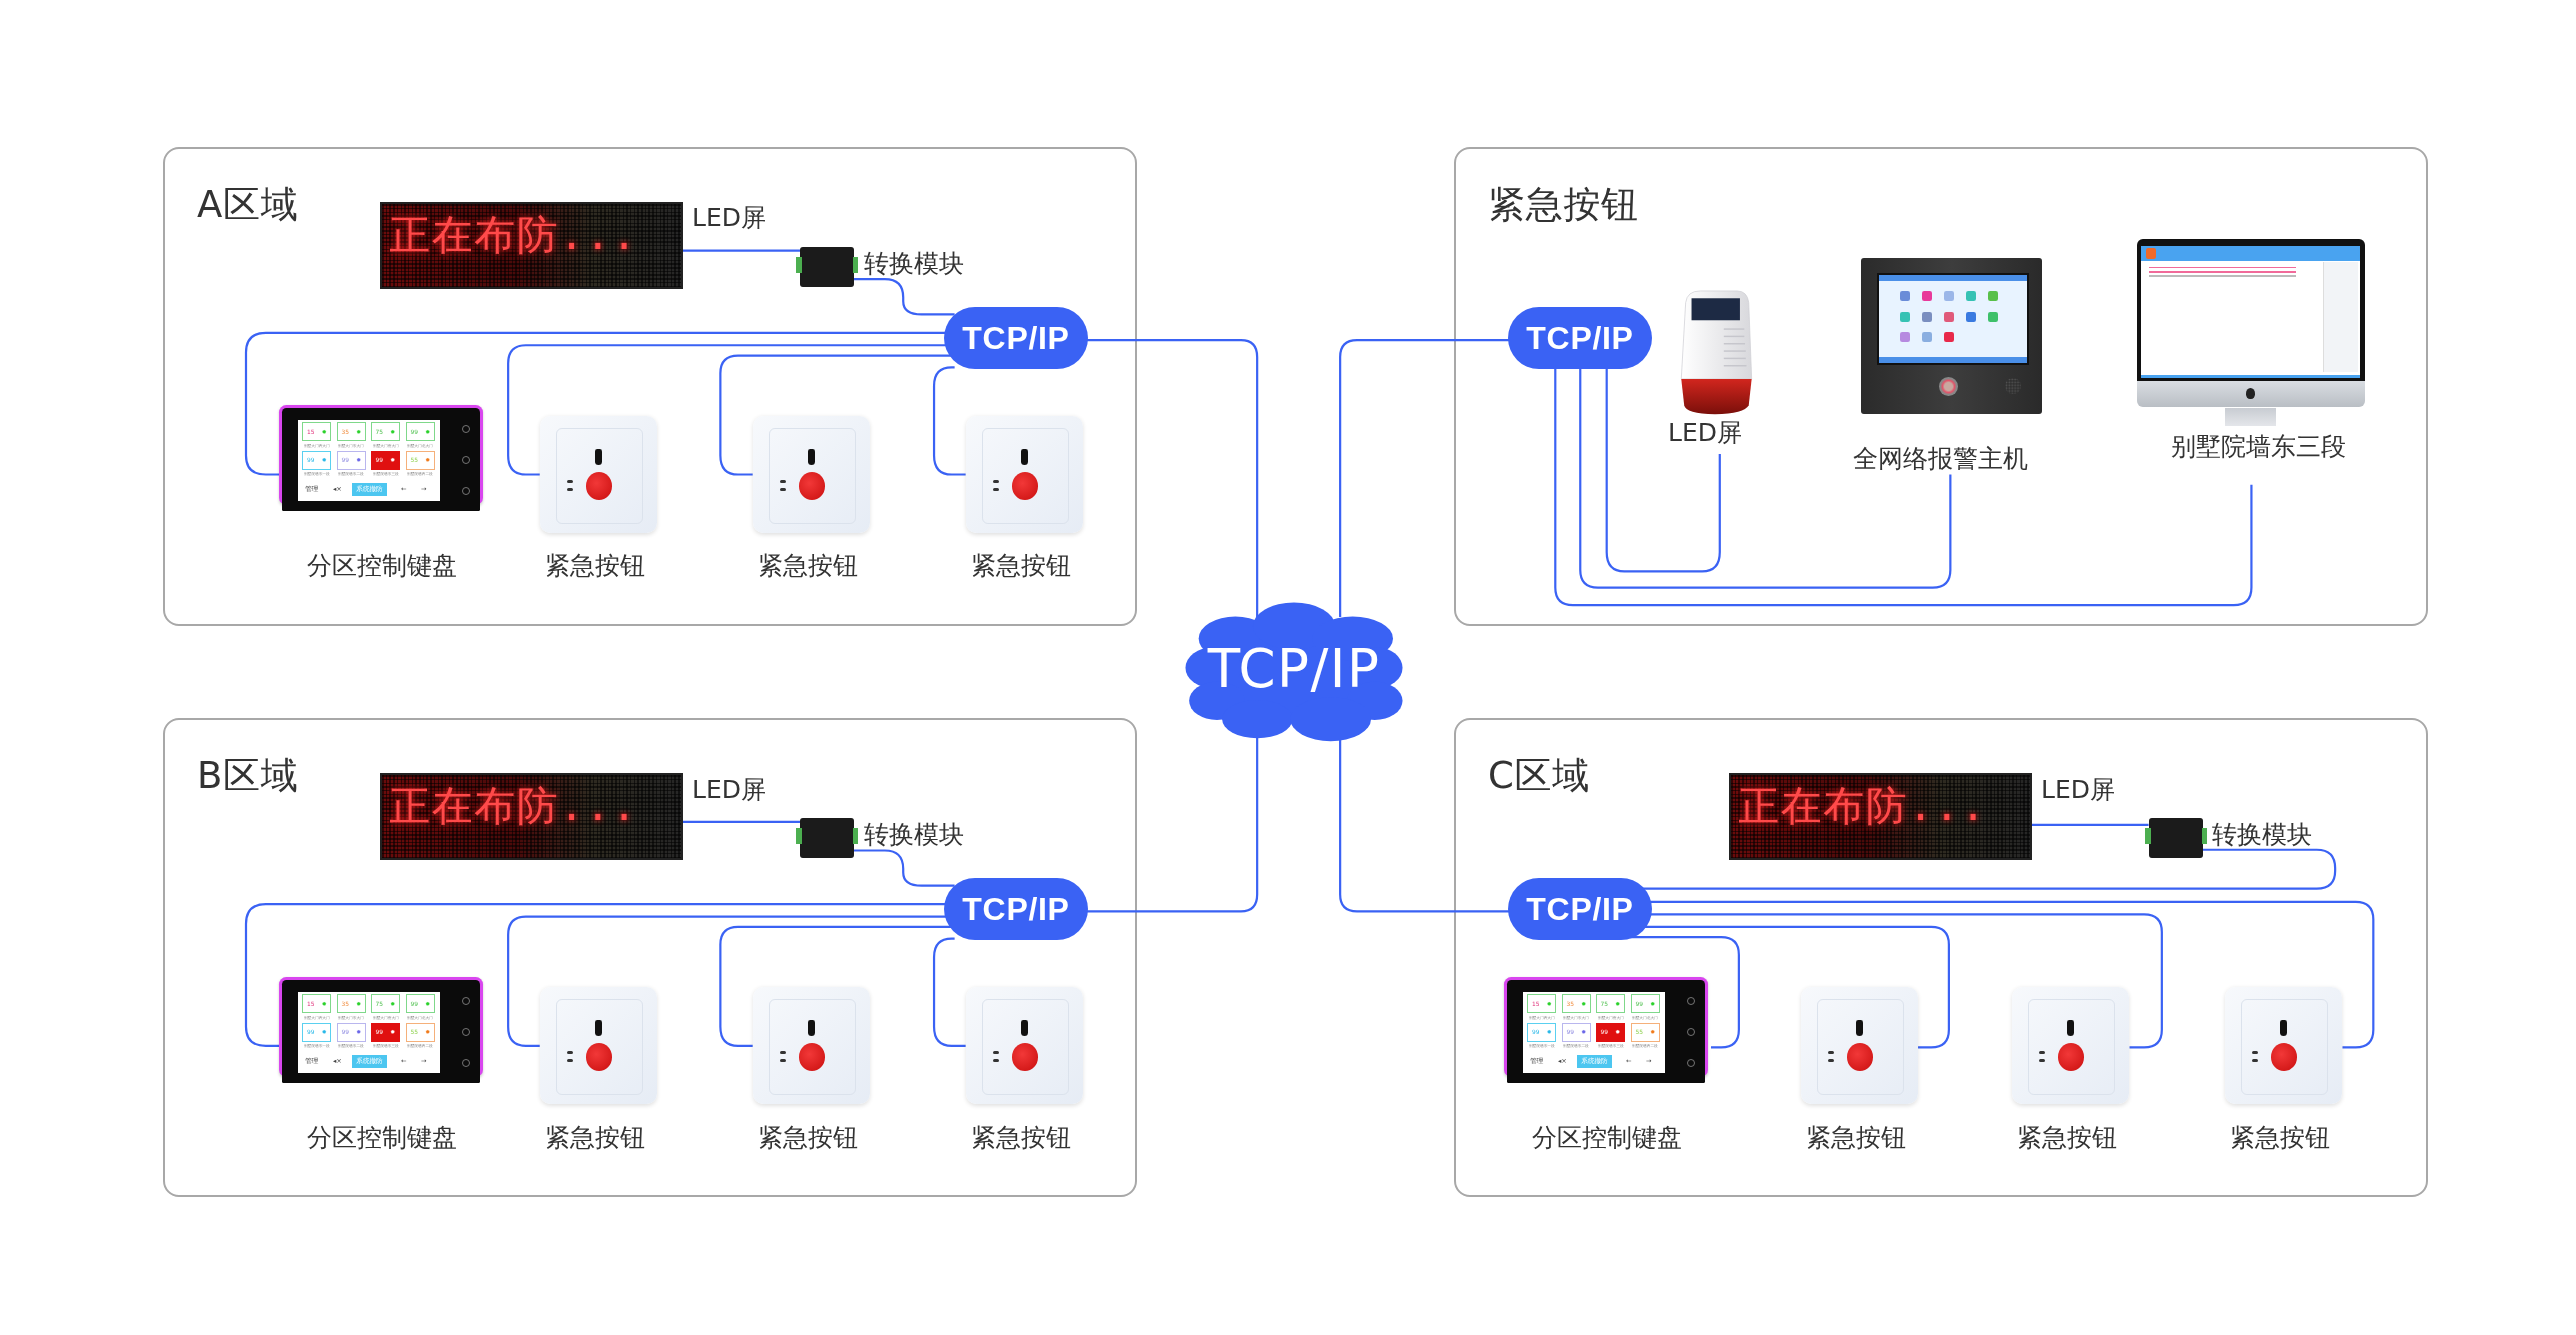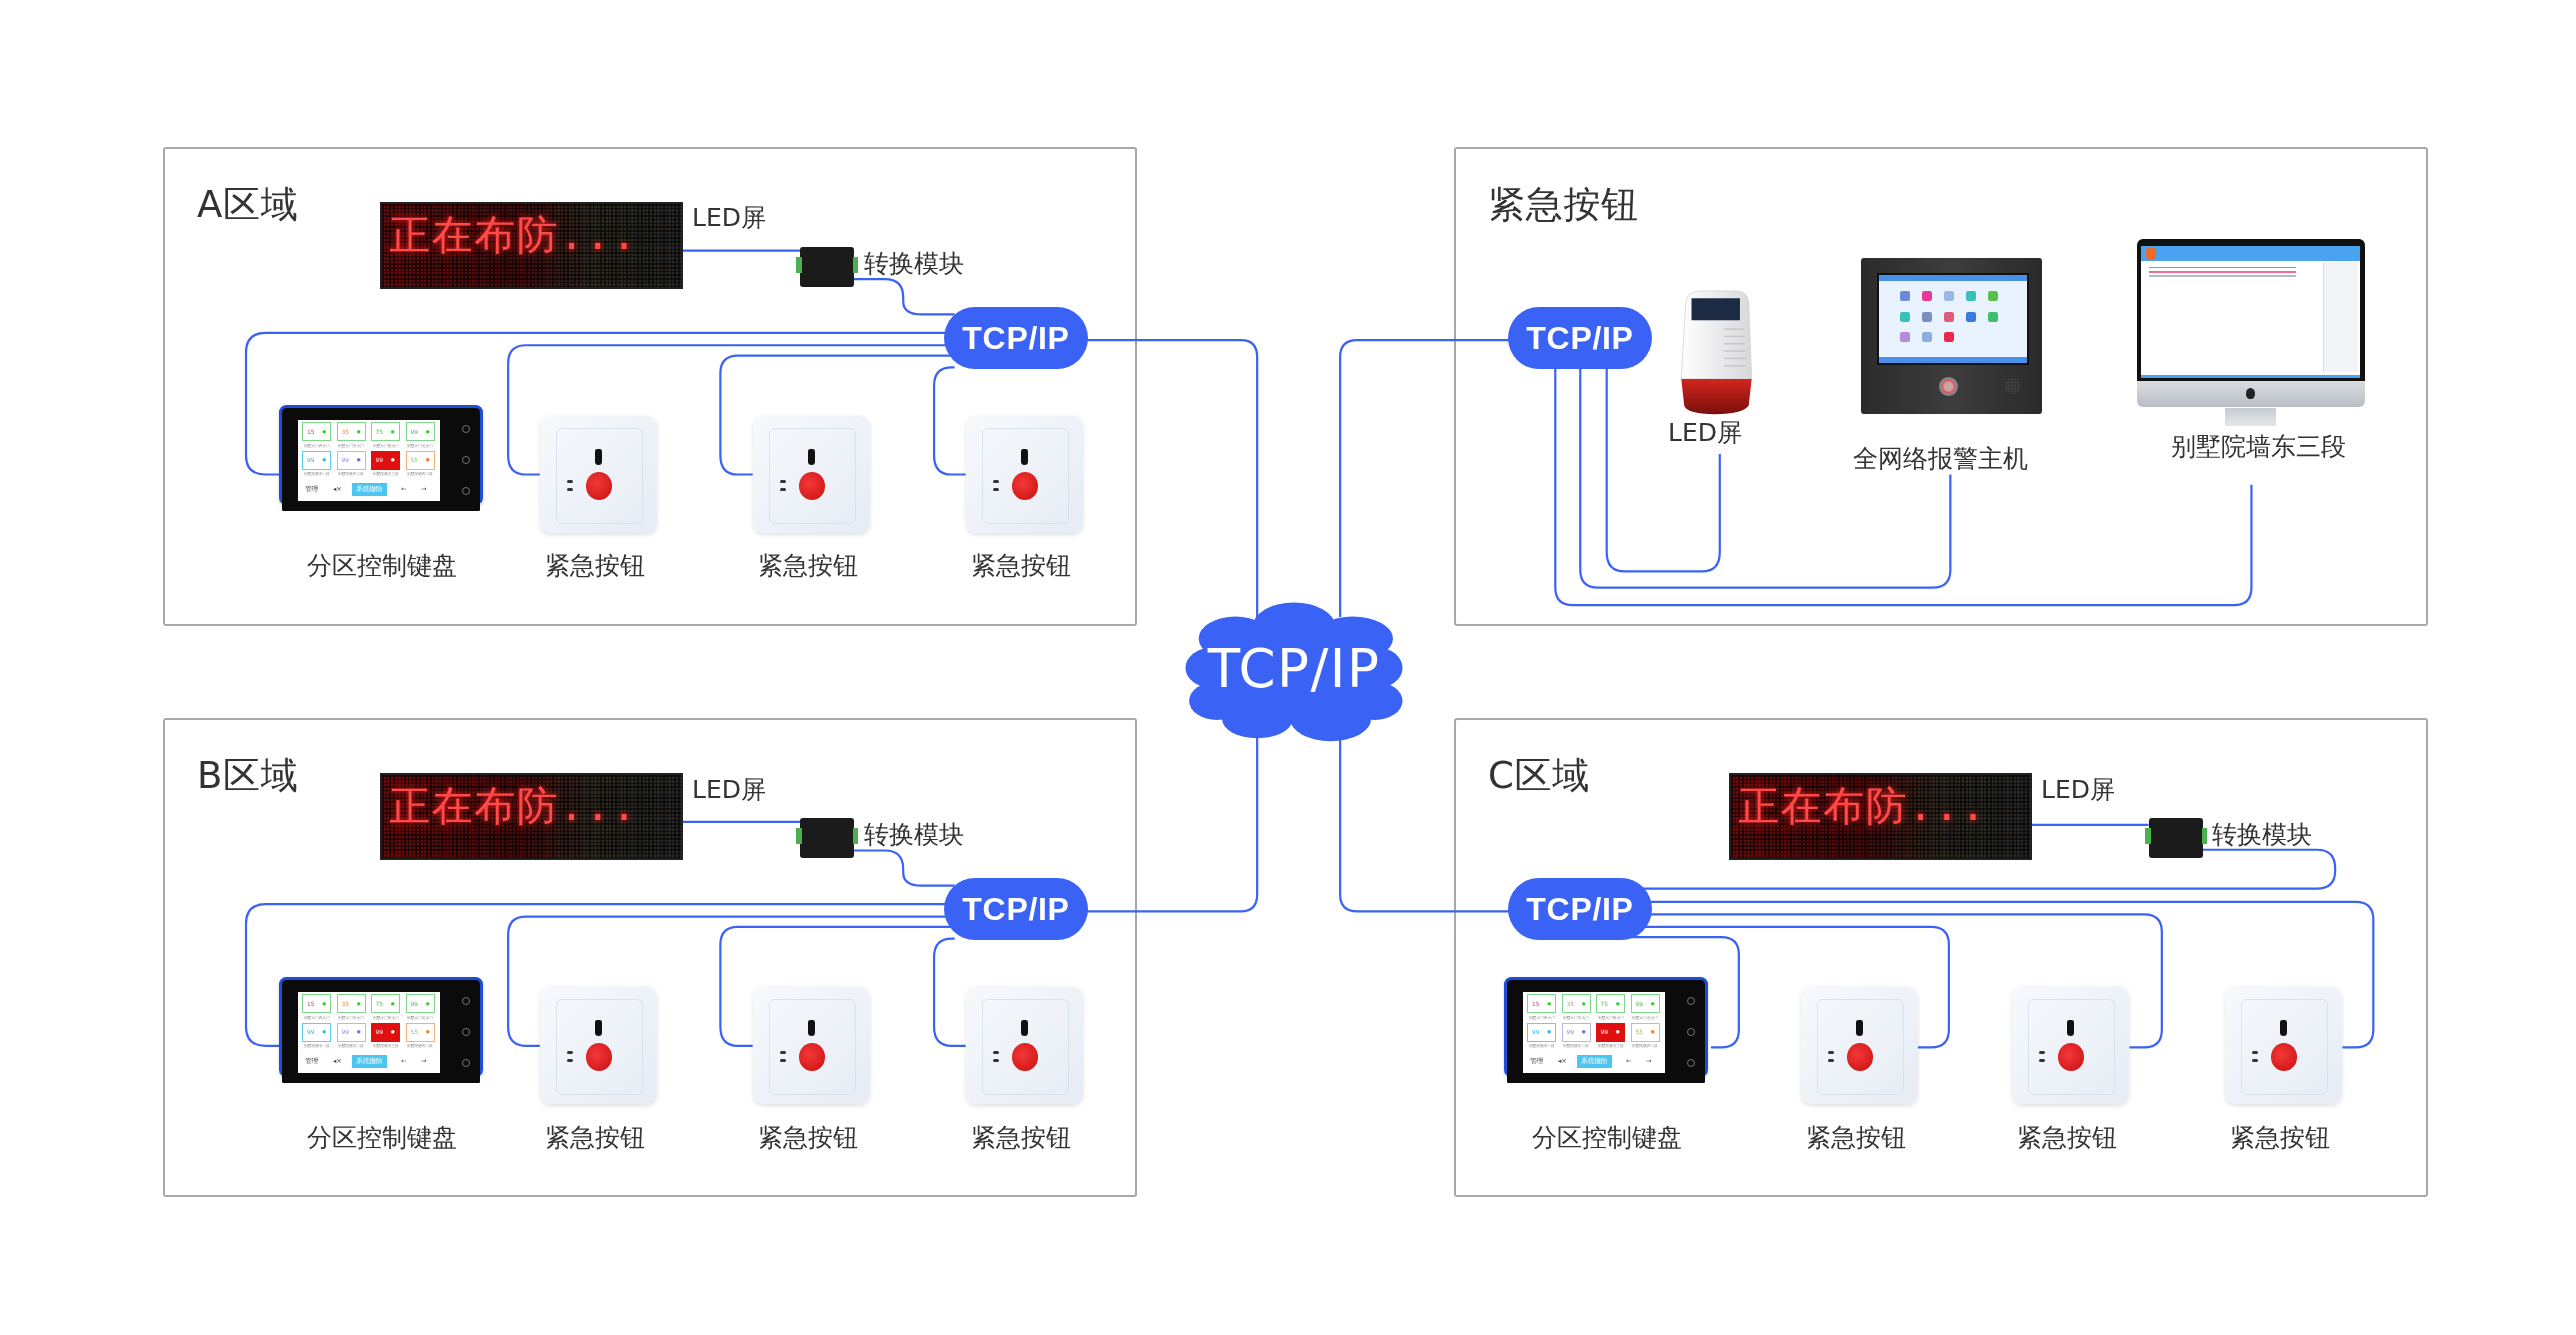--- a/index.html
+++ b/index.html
@@ -1,33 +1,33 @@
 <!DOCTYPE html>
 <html style="font-size:11.7px"><head>
 <meta charset="utf-8">
 <style>
   html,body{margin:0;padding:0;background:#ffffff;}
   body{width:2576px;height:1336px;position:relative;overflow:hidden;font-family:"DejaVu Sans","Liberation Sans",sans-serif;color:#2a2a2a;}
-  .region{position:absolute;border:2.2px solid #a8a8a8;border-radius:3px;box-sizing:border-box;background:#fff;}
+  .region{position:absolute;border:2.2px solid #a8a8a8;border-radius:16px;box-sizing:border-box;background:#fff;}
   .region-title{position:absolute;font-size:37px;color:#333;letter-spacing:0.7px;}
   svg.wires{position:absolute;left:0;top:0;width:2576px;height:1336px;pointer-events:none;}
   .pill{position:absolute;width:144px;height:62px;border-radius:31px;background:#3a62f4;color:#fff;font-weight:bold;font-size:32px;display:flex;align-items:center;justify-content:center;font-family:"Liberation Sans",sans-serif;letter-spacing:0.7px;}
   .cloud{position:absolute;}
   .cloud-label{position:absolute;color:#fff;font-size:53px;font-family:"DejaVu Sans",sans-serif;letter-spacing:1.5px;width:100%;text-align:center;}
   .label{position:absolute;font-size:25px;color:#333;white-space:nowrap;}
   .led{position:absolute;width:303px;height:87px;background:
       repeating-linear-gradient(90deg,rgba(0,0,0,.55) 0 1.5px,transparent 1.5px 3.7px),
       repeating-linear-gradient(0deg,rgba(0,0,0,.55) 0 1.5px,transparent 1.5px 3.7px),
       linear-gradient(90deg,#6a0b0b 0%,#4a0a0a 45%,#2e2a20 70%,#262626 100%);
       border:2.2px solid #222;box-sizing:border-box;}
   .led-text{position:absolute;left:7.3px;top:4.4px;font-size:41px;color:#ff4a4a;letter-spacing:1.5px;text-shadow:0 0 5.9px #ff2020;font-family:"DejaVu Sans Mono",monospace;}
   .converter{position:absolute;width:54px;height:40px;background:#1b1b1b;border-radius:2.9px;}
   .converter::before,.converter::after{content:"";position:absolute;top:10.3px;width:5.9px;height:16px;background:#4caf50;}
   .converter::before{left:-4.4px;} .converter::after{right:-4.4px;}
-  .keypad{position:absolute;width:204px;height:100px;background:#1d4ed8;border-radius:7.3px;box-shadow:0 1.5px 2.9px rgba(0,0,0,.2);}
+  .keypad{position:absolute;width:204px;height:100px;background:#d946ef;border-radius:7.3px;box-shadow:0 1.5px 2.9px rgba(0,0,0,.2);}
   .keypad-bezel{position:absolute;left:2.9px;top:2.9px;width:198px;height:103px;background:#0b0b0b;border-radius:4.4px 4.4px 1.5px 1.5px;}
   .kp-screen{position:absolute;left:16px;top:11.7px;width:142px;height:81px;background:#fff;}
   .kp-tile{position:absolute;width:29px;height:19px;border:1.1px solid;box-sizing:border-box;font-size:5.9px;display:flex;align-items:center;justify-content:space-around;}
   .kp-caption{position:absolute;font-size:3.7px;color:#888;width:32px;text-align:center;}
   .kp-bar{position:absolute;left:0;bottom:4.4px;width:142px;height:13.2px;font-size:6.6px;color:#444;}
   .kp-btn{position:absolute;width:5.9px;height:5.9px;border-radius:50%;border:1.1px solid #777;right:10.3px;}
   .panic{position:absolute;width:117px;height:117px;background:linear-gradient(135deg,#f7f9fc,#e6ecf5);border-radius:10.3px;box-shadow:0 1.5px 4.4px rgba(0,0,0,.12);}
   .panic-inner{position:absolute;left:16px;top:11.7px;width:85px;height:94px;border:0.7px solid #dbe2ec;border-radius:5.9px;}
   .panic-hole{position:absolute;left:38px;top:20.6px;width:7.3px;height:16px;background:#111;border-radius:2.9px 2.9px 4.4px 4.4px;}
   .panic-red{position:absolute;left:29px;top:43px;width:26.4px;height:28px;border-radius:50%;background:radial-gradient(circle at 40% 40%,#f23838,#c90e0e);}

